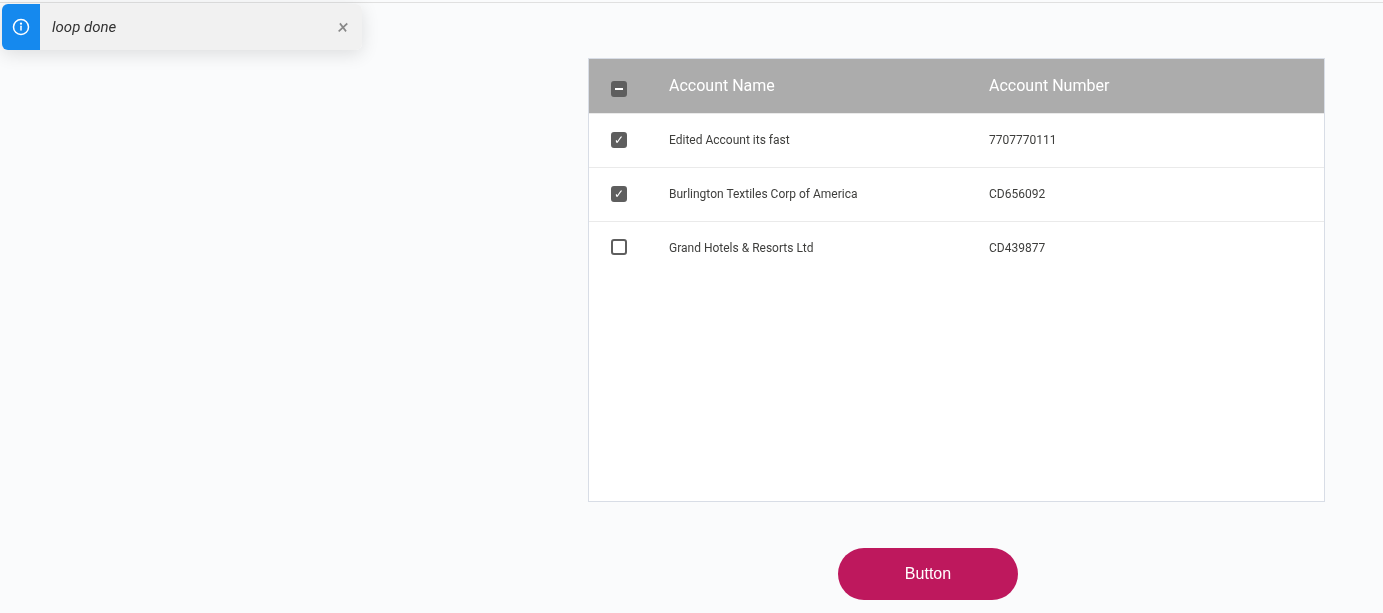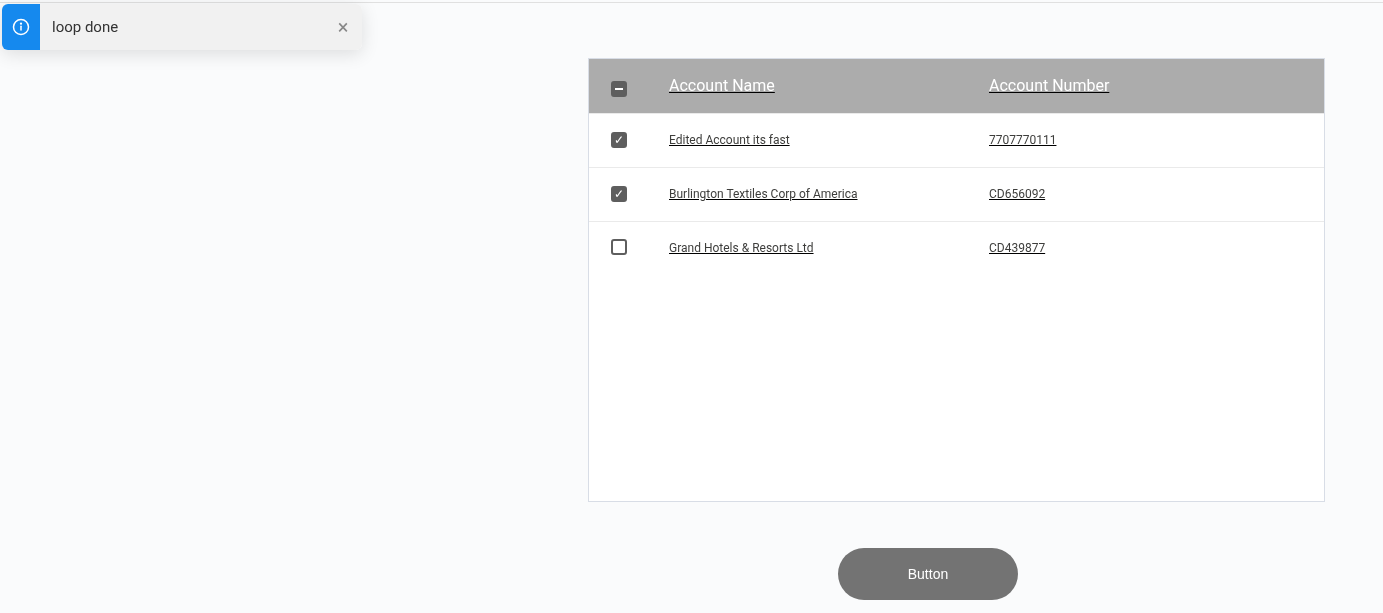--- a/index.html
+++ b/index.html
@@ -24,20 +24,21 @@
       top: 4px;
       left: 2px;
       width: 360px;
       height: 46px;
       display: flex;
       align-items: center;
       background: #fff;
       border-radius: 6px;
       box-shadow: 0 4px 18px rgba(0,0,0,0.12);
       z-index: 100;
+      font-style: italic;
     }
     .toast-icon-box {
       width: 38px;
       height: 46px;
       background: #1589ee;
       border-top-left-radius: 6px;
       border-bottom-left-radius: 6px;
       display: flex;
       align-items: center;
       justify-content: center;
@@ -88,21 +89,20 @@
     }
     .table-scroll::-webkit-scrollbar-track {
       background: #e2e2e2;
     }
     .table-scroll::-webkit-scrollbar-thumb {
       background: #5aa2e8;
     }
     table {
       width: 100%;
       border-collapse: collapse;
-      text-decoration: underline;
     }
     thead th {
       background: #acacac;
       color: #fff;
       font-weight: 400;
       font-size: 16px;
       text-align: left;
       height: 54px;
       padding: 0 0;
     }
@@ -153,25 +153,25 @@
       border-color: #5e5e5e;
     }
 
     
     .action-btn {
       position: absolute;
       top: 548px;
       left: 838px;
       width: 180px;
       height: 52px;
-      background: #737373;
+      background: #be185d;
       color: #fff;
       border: none;
       border-radius: 28px;
-      font-size: 14px;
+      font-size: 16px;
       cursor: pointer;
     }
   </style>
 </head>
 <body>
 
 <div class="top-border"></div>
 
 <div class="toast">
   <div class="toast-icon-box">

